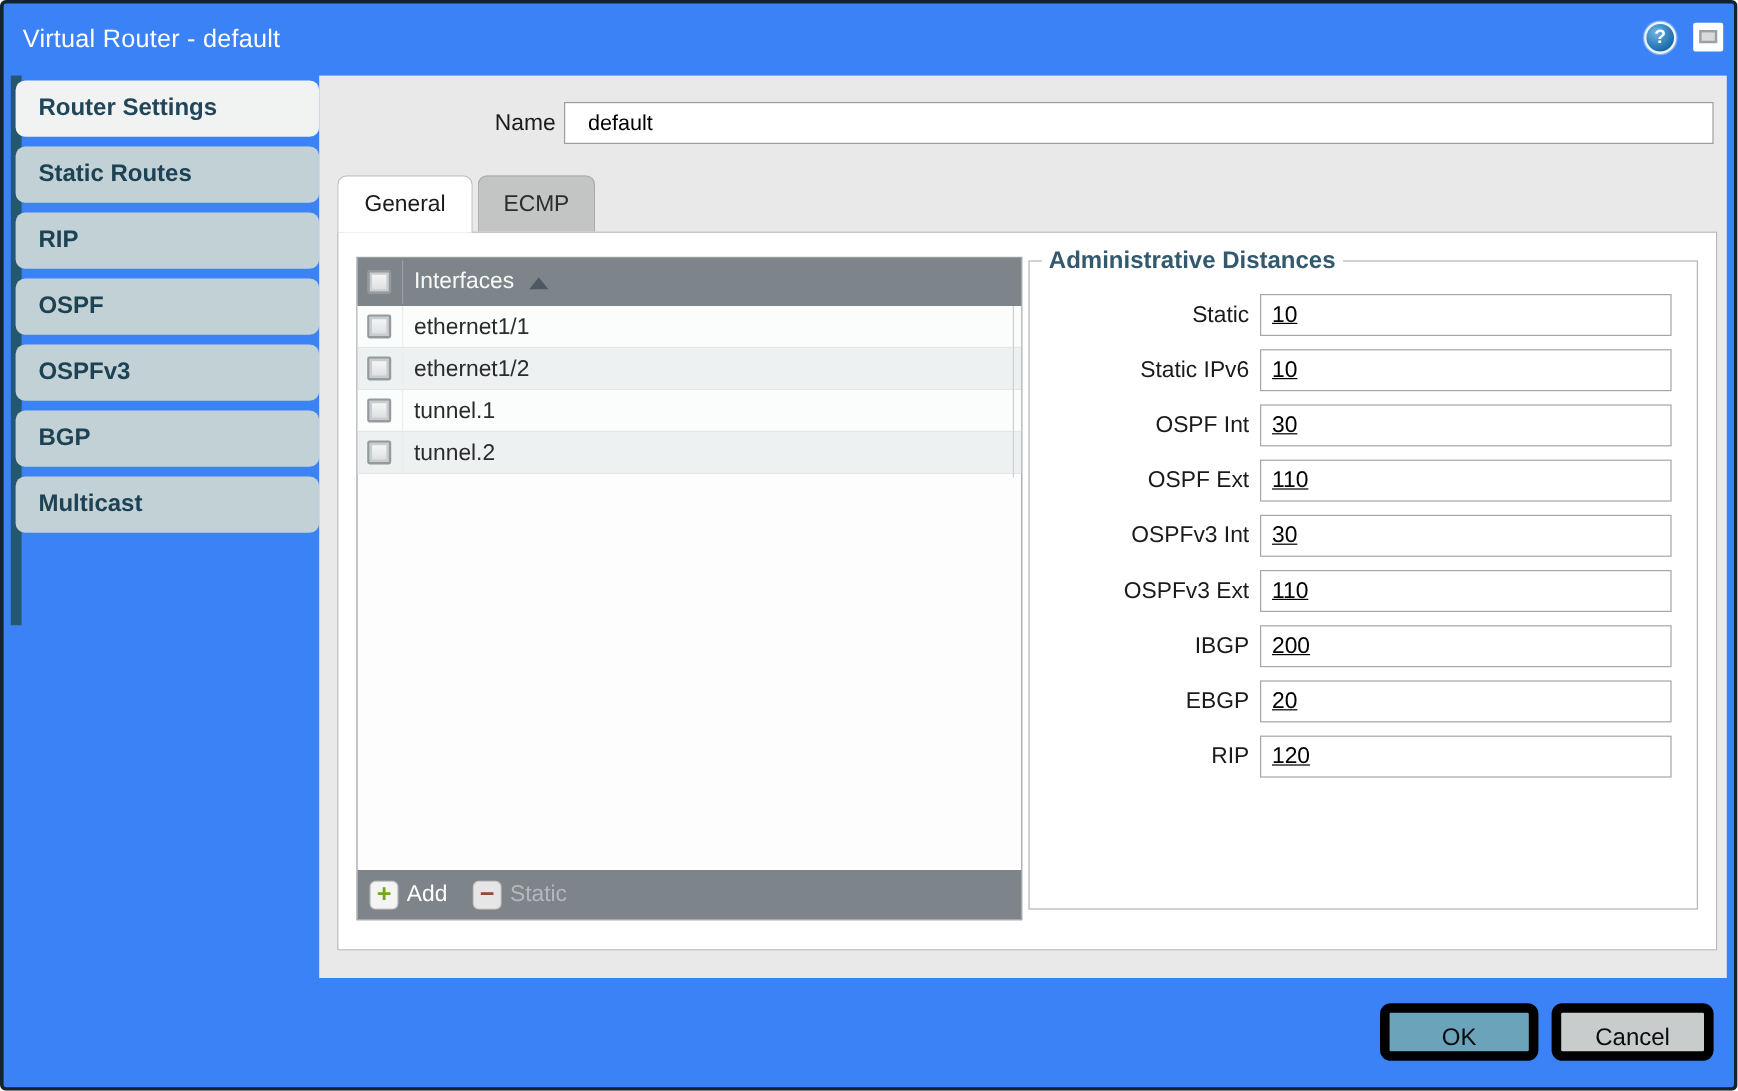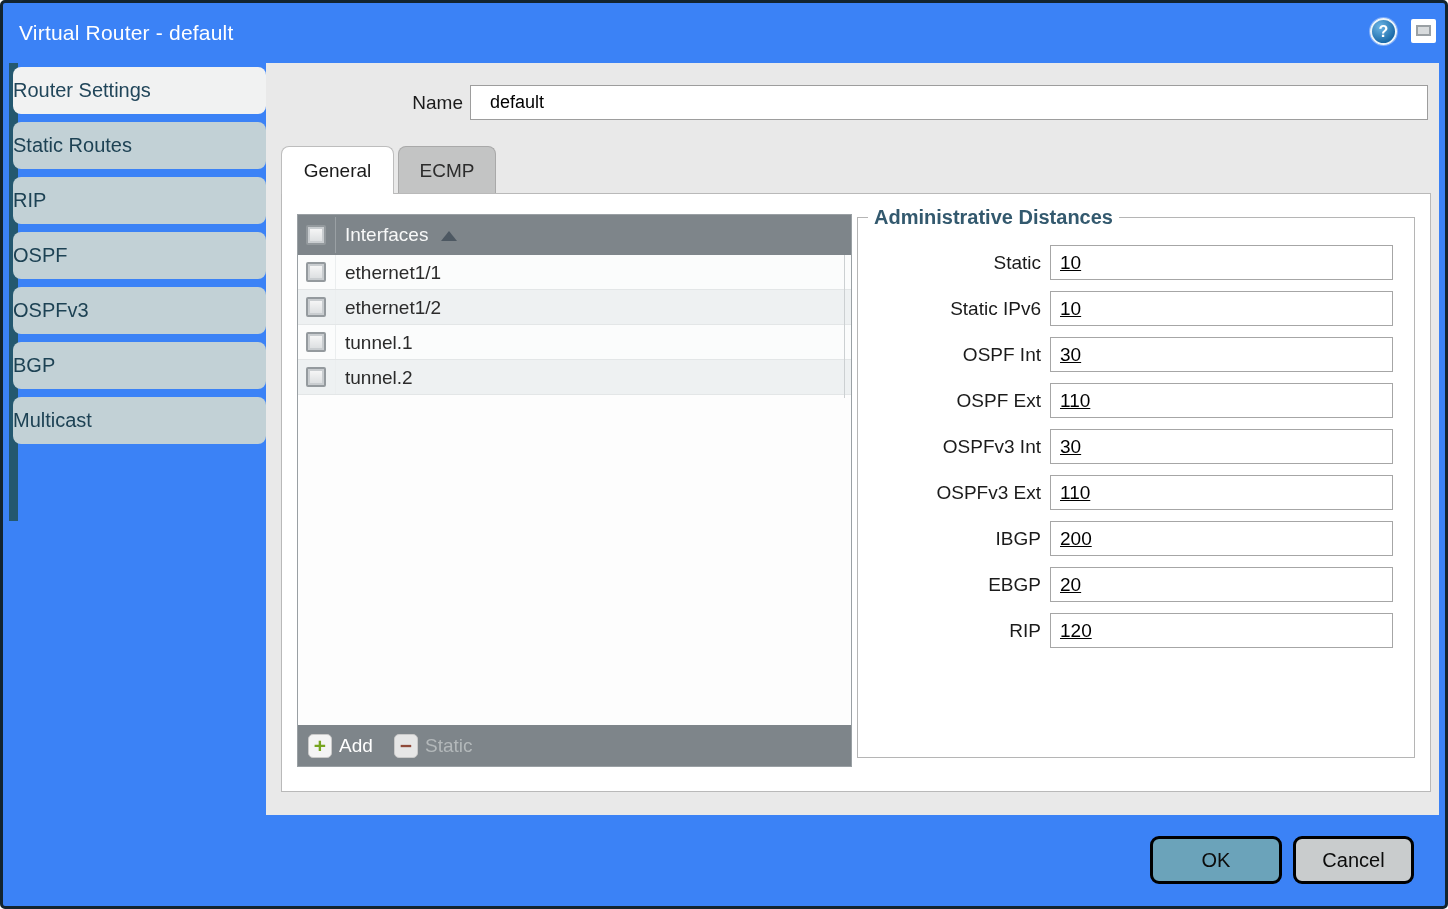--- a/index.html
+++ b/index.html
@@ -16,22 +16,22 @@
     border-radius:50%; background:radial-gradient(circle at 35% 30%, #6cb6e6, #1b6aa8 72%);
     border:2px solid #ecf4fa; box-shadow:0 0 0 1px rgba(255,255,255,.35);
     color:#fff; font-weight:bold; font-size:16px; text-align:center; line-height:23px; cursor:pointer; }
   .win-icon { position:absolute; right:9px; top:16px; width:25px; height:24px;
     background:#ffffff; border-radius:2px; cursor:pointer; }
   .win-icon .inner { width:15px; height:11px; margin:6px auto 0;
     border:2px solid #9aa0a4; background:#d8dbdd; }
   
   .side-rail { position:absolute; left:6px; top:60px; width:9px; height:458px; background:#24586f; }
   .sidebar { position:absolute; left:10px; top:64px; width:253px; }
-  .side-tab { height:47px; line-height:47px; margin-bottom:8px; 
-    background:#c2d1d6; color:#1d4254; font-size:20px; border-radius:8px; cursor:pointer; }
+  .side-tab { height:47px; line-height:47px; margin-bottom:8px; padding-left:19px;
+    background:#c2d1d6; color:#1d4254; font-size:20px; border-radius:8px; cursor:pointer;font-weight:bold; }
   .side-tab.active { background:#f1f2f2; color:#21465a; }
   
   .content { position:absolute; left:263px; top:60px; width:1173px; height:752px; background:#e9e9e9; }
   .name-label { position:absolute; left:0; top:23px; width:197px; height:34px; line-height:34px;
     text-align:right; font-size:19px; color:#1b1b1b; }
   .name-input { position:absolute; left:204px; top:22px; width:958px; height:35px;
     border:1px solid #9d9d9d; background:#fff; font-size:18px; padding:0 19px;
     font-family:"Liberation Sans", sans-serif; color:#000; }
   .tabstrip { position:absolute; left:0; top:83px; height:48px; width:100%; }
   .tab { position:absolute; top:0; height:48px; line-height:48px; text-align:center;
@@ -74,25 +74,25 @@
   .tbl-btn.del .lbl { color:#b3b8ba; }
   
   .admin-fieldset { position:absolute; left:575px; top:12px; width:558px; height:552px;
     border:1px solid #b5b5b5; padding-top:16px; }
   .admin-fieldset legend { margin-left:10px; padding:0 6px; font-size:20px; font-weight:bold; color:#33596e; }
   .field-row { display:flex; align-items:center; height:35px; margin-bottom:11px; }
   .field-row .fl { width:192px; text-align:right; padding-right:9px; font-size:19px; color:#1b1b1b; }
   .field-row .fi { width:343px; height:35px; border:1px solid #a6a6a6; background:#fff;
     font-size:19px; padding:0 9px; font-family:"Liberation Sans", sans-serif; color:#000;text-decoration:underline; }
   
-  .dlg-btn { position:absolute; top:833px; height:48px; border:3px solid #000000;
+  .dlg-btn { position:absolute; top:833px; height:48px; border:8px solid #000000;
     border-radius:9px; font-size:20px; color:#0c0c0c; text-align:center; line-height:42px;
     cursor:pointer; font-family:"Liberation Sans", sans-serif; }
   .dlg-btn.ok { left:1147px; width:132px; background:#6ba3ba; }
-  .dlg-btn.cancel { left:1290px; width:121px; background:#c9cccd; }
+  .dlg-btn.cancel { left:1290px; width:135px; background:#c9cccd; }
 </style>
 </head>
 <body>
 
 <div class="window">
 
   <div class="titlebar">
     <span class="title">Virtual Router - default</span>
     <div class="help-icon">?</div>
     <div class="win-icon">

